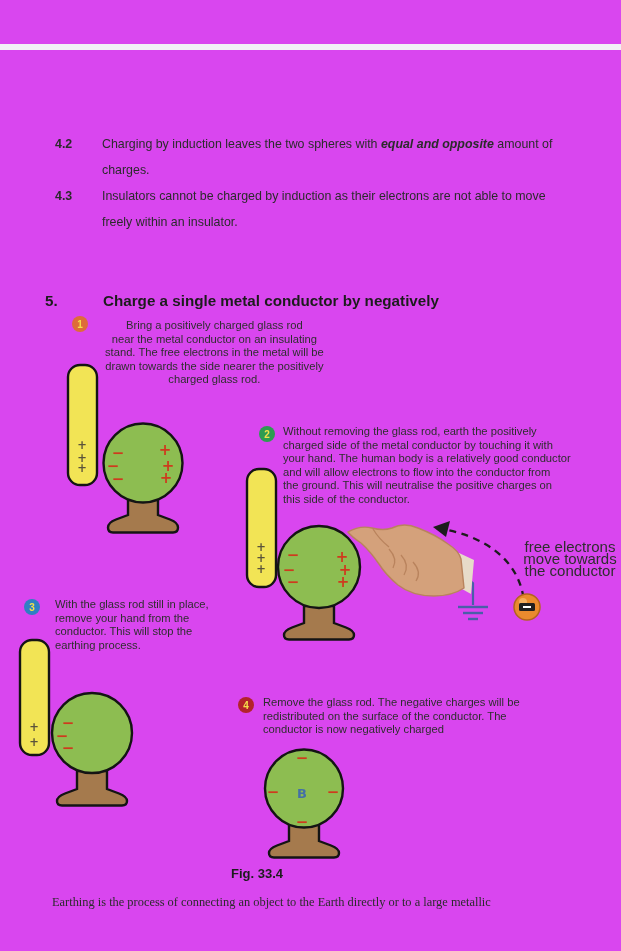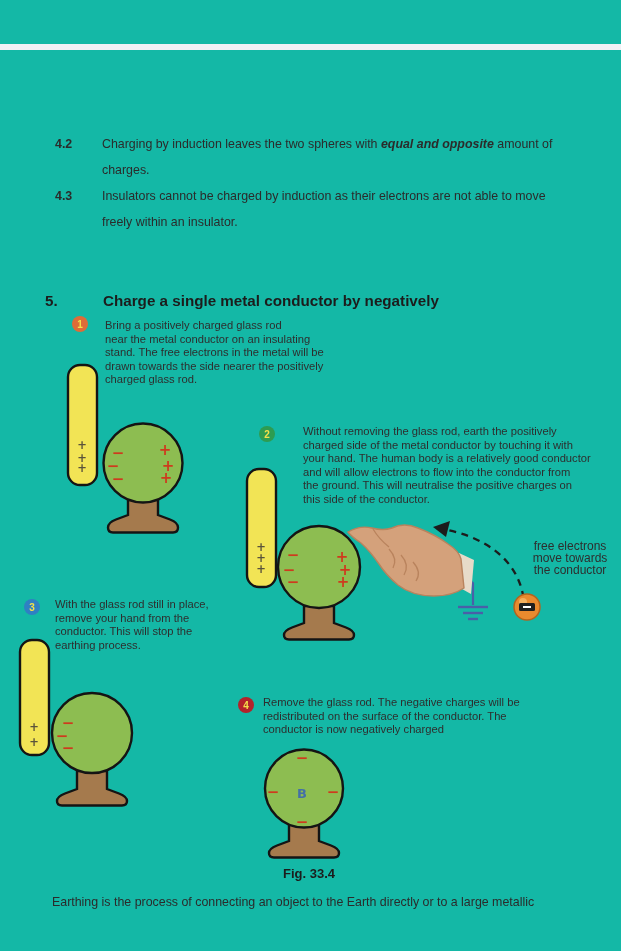--- a/index.html
+++ b/index.html
@@ -1,35 +1,35 @@
 <!DOCTYPE html>
 <html style="--text: #2b2b2b; --divider: #f1f1f6; --rod-fill: #f2e455; --outline: #141414; --sphere-fill: #8dbd51; --stand-fill: #a57a4d; --charge-red: #ce3b1e; --rod-plus: #5b533b; --badge1: #de6c38; --badge2: #2d9c51; --badge3: #2f80c3; --badge4: #b3232b; --badge-num: #f4e04a; --wire-blue: #4a5fa8; --electron-orange: #e98a2e; --arrow: #1c1c1c; --hand-skin: #d4a17b; --hand-shade: #b9835d; --sleeve: #e7dbc9; --fig-blue: #4470a6;"><head>
 <meta charset="utf-8">
 <style>
   html,body{margin:0;padding:0;background:#fff;}
-  .page{position:relative;width:621px;height:951px;background:#14b8a6;
+  .page{position:relative;width:621px;height:951px;background:#d946ef;
         font-family:"Liberation Sans",sans-serif;color:var(--text,#2b2b2b);overflow:hidden;}
   .top-divider{position:absolute;left:0;top:44px;width:621px;height:6px;background:var(--divider,#f1f1f6);}
   .list-item{position:absolute;left:55px;width:540px;}
   .li-num{position:absolute;left:0;top:0;font-weight:700;font-size:12.4px;line-height:26px;}
   .li-body{margin-left:47px;font-size:12.4px;line-height:26px;}
   .li-body b{font-weight:700;font-style:italic;}
   .nowrap{white-space:nowrap;}
   .heading{position:absolute;left:45px;top:292px;font-size:15.2px;font-weight:700;color:#1c1c1c;white-space:nowrap;}
   .heading .h-num{display:inline-block;width:58px;}
   .badge{position:absolute;width:16px;height:16px;border-radius:50%;display:flex;align-items:center;
          justify-content:center;font-size:10px;font-weight:700;color:var(--badge-num,#f4e04a);}
   .badge1{background:var(--badge1,#de6c38);}
   .badge2{background:var(--badge2,#2d9c51);}
   .badge3{background:var(--badge3,#2f80c3);}
   .badge4{background:var(--badge4,#b3232b);}
   .step-text{position:absolute;font-size:11.2px;line-height:13.6px;color:#2e2e2e;}
-  .annotation{position:absolute;left:523px;top:541px;width:94px;font-size:12px;line-height:11.9px;
+  .annotation{position:absolute;left:523px;top:541px;width:94px;font-size:15px;line-height:11.9px;
               text-align:center;color:#2e2e2e;}
-  .fig-caption{position:absolute;left:244px;top:866px;width:130px;text-align:center;font-weight:700;
+  .fig-caption{position:absolute;left:231px;top:866px;width:130px;font-weight:700;
                font-size:13px;color:#1c1c1c;}
   .footer-line{position:absolute;left:52px;font-size:12.4px;color:#2b2b2b;white-space:nowrap;}
   svg.diagram{position:absolute;overflow:visible;}
   .rod{fill:var(--rod-fill,#f2e455);stroke:var(--outline,#141414);stroke-width:2.4;}
   .sphere{fill:var(--sphere-fill,#8dbd51);stroke:var(--outline,#141414);stroke-width:2.4;}
   .stand{fill:var(--stand-fill,#a57a4d);stroke:var(--outline,#141414);stroke-width:2.4;}
   .sign{font-family:"DejaVu Sans",sans-serif;font-weight:700;font-size:15px;fill:var(--charge-red,#ce3b1e);text-anchor:middle;}
   .rodsign{font-family:"DejaVu Sans",sans-serif;font-weight:700;font-size:11.5px;fill:var(--rod-plus,#5b533b);text-anchor:middle;}
   .bl{font-family:"DejaVu Sans",sans-serif;font-weight:700;font-size:13px;fill:var(--fig-blue,#4470a6);text-anchor:middle;}
   .wire{stroke:var(--wire-blue,#4a5fa8);stroke-width:2.2;fill:none;stroke-linejoin:round;}
@@ -74,29 +74,29 @@
   <div class="badge badge2" style="left:259px;top:426px;">
       <span>2</span>
     </div>
   <div class="badge badge3" style="left:24px;top:599px;">
       <span>3</span>
     </div>
   <div class="badge badge4" style="left:238px;top:697px;">
       <span>4</span>
     </div>
 
-  <div class="step-text" style="left:105px;top:319px;">
+  <div class="step-text" style="left:105px;top:319px;text-align:center;">
     <div class="nowrap">Bring a positively charged glass rod</div>
     <div class="nowrap">near the metal conductor on an insulating</div>
     <div class="nowrap">stand. The free electrons in the metal will be</div>
     <div class="nowrap">drawn towards the side nearer the positively</div>
     <div class="nowrap">charged glass rod.</div>
   </div>
 
-  <div class="step-text" style="left:283px;top:425px;margin-left:20px;">
+  <div class="step-text" style="left:283px;top:425px;">
     <div class="nowrap">Without removing the glass rod, earth the positively</div>
     <div class="nowrap">charged side of the metal conductor by touching it with</div>
     <div class="nowrap">your hand. The human body is a relatively good conductor</div>
     <div class="nowrap">and will allow electrons to flow into the conductor from</div>
     <div class="nowrap">the ground. This will neutralise the positive charges on</div>
     <div class="nowrap">this side of the conductor.</div>
   </div>
 
   <div class="step-text" style="left:55px;top:598px;">
     <div class="nowrap">With the glass rod still in place,</div>
@@ -193,15 +193,15 @@
     <circle class="sphere" cx="64" cy="43.5" r="39"></circle>
     <text class="sign" x="62" y="18">−</text>
     <text class="sign" x="33" y="52">−</text>
     <text class="sign" x="93" y="52">−</text>
     <text class="sign" x="62" y="82">−</text>
     <text class="bl" x="62" y="53">B</text>
   </svg>
 
   <div class="fig-caption">Fig. 33.4</div>
 
-  <div class="footer-line" style="top:895px;">Earthing is the process of connecting an object to the Earth directly or to a large metallic</div>
+  <div class="footer-line" style="top:895px;font-family:Liberation Serif, serif;">Earthing is the process of connecting an object to the Earth directly or to a large metallic</div>
 
 </div>
 
 </body></html>

